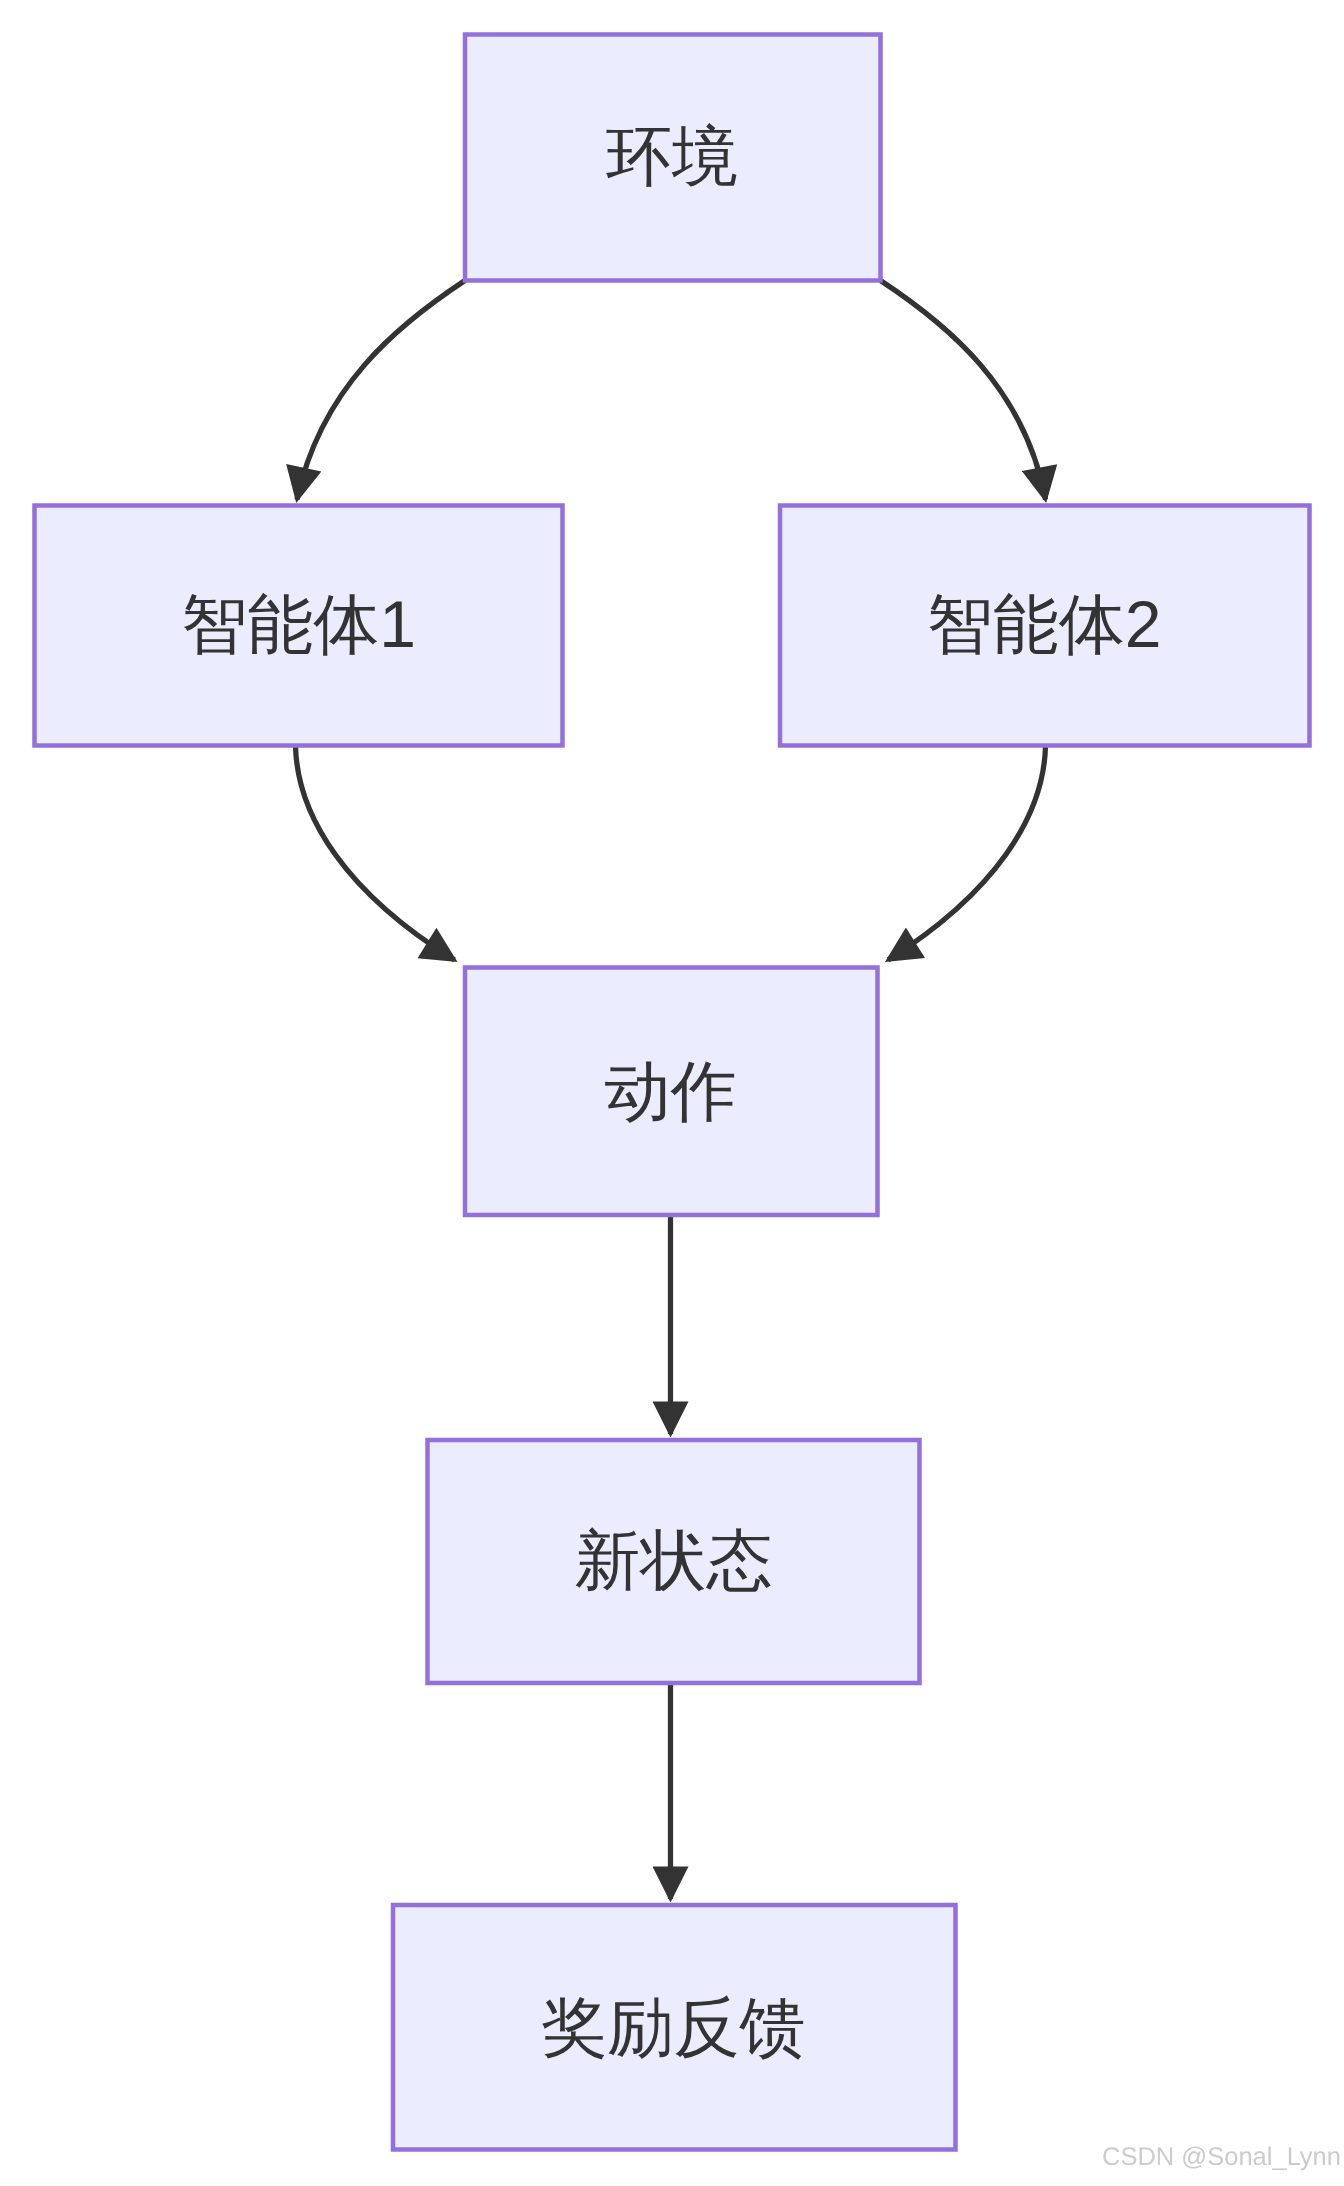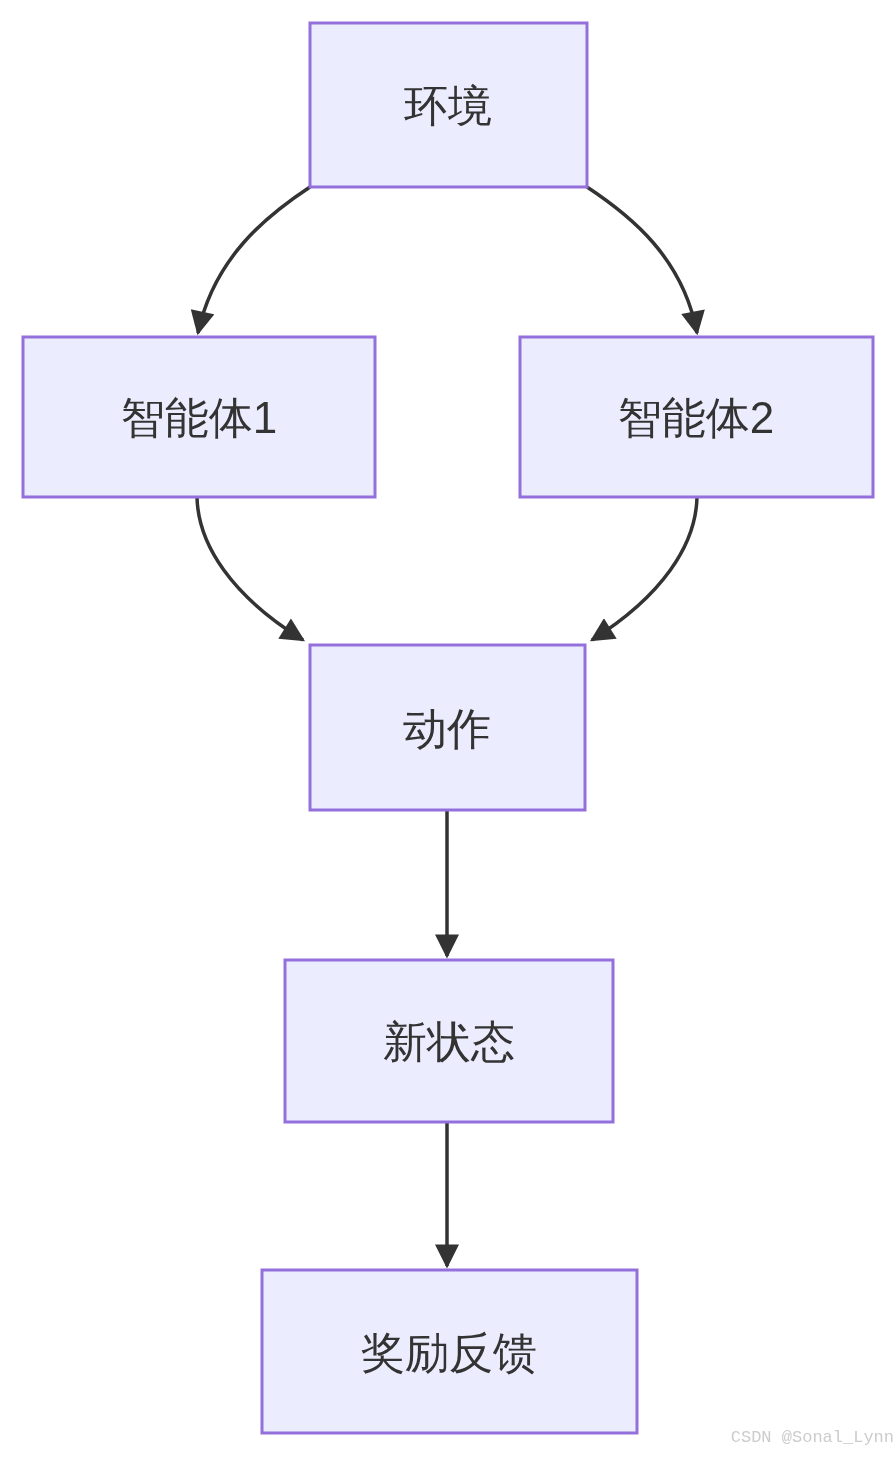--- a/index.html
+++ b/index.html
@@ -31,21 +31,21 @@
     dominant-baseline: central;
   }
   .edge-path {
     fill: none;
     stroke-width: 3.5;
   }
   .watermark {
     position: absolute;
     right: 2px;
     top: 1428px;
-    font-family: Liberation Mono, monospace;
+    font-family: Liberation Sans, sans-serif;
     font-size: 17px;
     color: #cccccc;
     white-space: nowrap;
   }
 </style>
 </head>
 <body>
 
 <div class="canvas-wrap">
   <svg class="flowchart" viewBox="0 0 896 1457">

